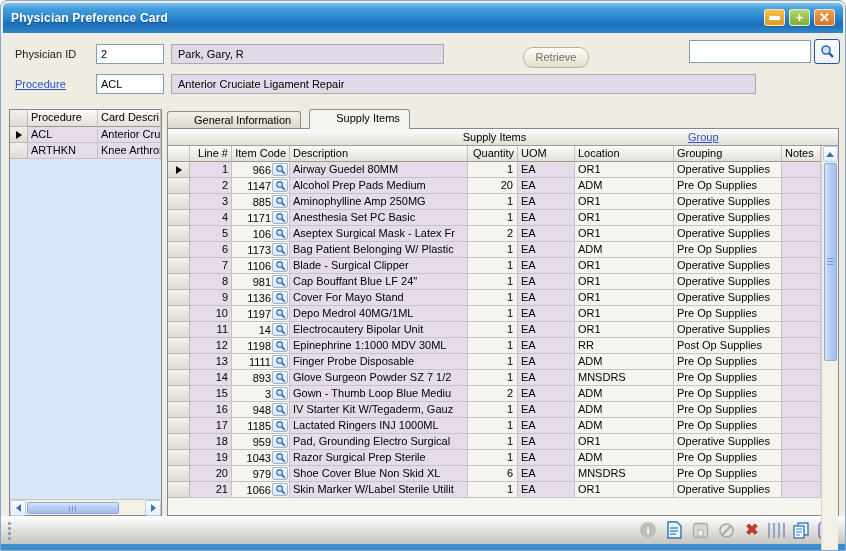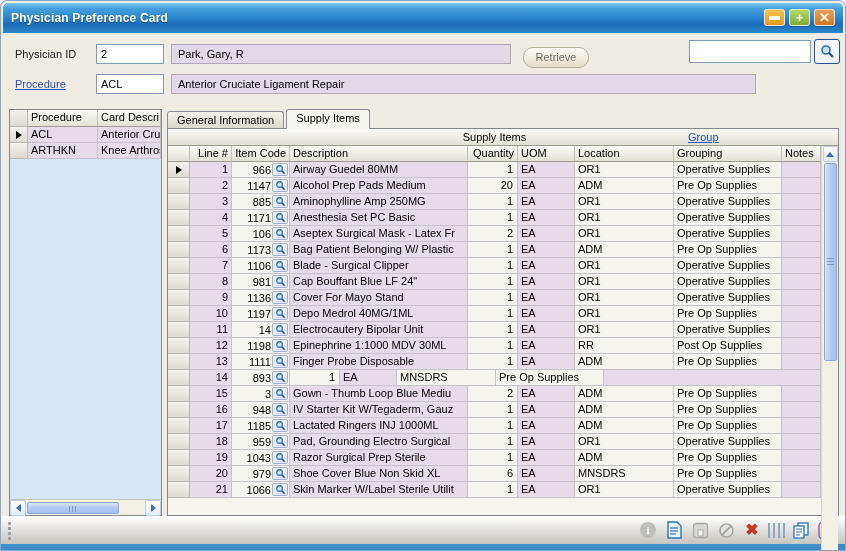--- a/index.html
+++ b/index.html
@@ -70,23 +70,23 @@
   .sb-thumb::after { content:""; position:absolute; left:50%; top:3px; width:8px; height:6px;
                      transform:translateX(-50%);
                      background:repeating-linear-gradient(90deg,#7E9CCF 0 1px,transparent 1px 3px); }
   .arr-l { width:0;height:0;border-top:4px solid transparent;border-bottom:4px solid transparent;border-right:5px solid #3F6FB5; }
   .arr-r { width:0;height:0;border-top:4px solid transparent;border-bottom:4px solid transparent;border-left:5px solid #3F6FB5; }
   .arr-u { width:0;height:0;border-left:4px solid transparent;border-right:4px solid transparent;border-bottom:5px solid #3F6FB5; }
   .arr-d { width:0;height:0;border-left:4px solid transparent;border-right:4px solid transparent;border-top:5px solid #3F6FB5; }
 
   
   .tabs { position:absolute; left:166px; top:108px; height:20px; display:flex; align-items:flex-end; }
-  .tab { height:18px; padding:2px 9px 0 9px; border:1px solid #8A8E96; border-bottom:none;
+  .tab { height:18px; padding:2px 9px 0 26px; border:1px solid #8A8E96; border-bottom:none;
          border-radius:3px 3px 0 0; background:linear-gradient(#F3F1EB,#DAD7CB);
-         margin-right:2px; cursor:pointer; white-space:nowrap; }
+         margin-right:8px; cursor:pointer; white-space:nowrap; }
   .tab.active { height:20px; background:#F6F4EF; position:relative; z-index:3; }
 
   
   .main-panel { position:absolute; left:166px; top:127px; width:672px; height:388px;
                 border:1px solid #828790; background:#F6F4EF; display:flex; flex-direction:column; z-index:2; }
   .group-row { height:17px; background:linear-gradient(#FBFBF9,#E2E0D7); border-bottom:1px solid #9D9A92;
                position:relative; flex:none; }
   .group-title { position:absolute; left:0; right:17px; text-align:center; top:2px; }
   .group-link { position:absolute; left:520px; top:2px; }
   .grid-zone { display:flex; flex:none; height:432px; }
@@ -140,21 +140,21 @@
           <span class="glyph-w">+</span>
         </div>
       <div class="tb-btn tb-close">
           <span class="glyph-w">✕</span>
         </div>
     </div>
   </div>
 
   <span class="lbl" style="left:14px; top:47px;">Physician ID</span>
   <input class="tbox" style="left: 95px; top: 43px; width: 68px;" value="2">
-  <div class="rofield" style="left:170px; top:43px; width:340px;">Park, Gary, R</div>
+  <div class="rofield" style="left:170px; top:43px; width:273px;">Park, Gary, R</div>
   <div class="btn-retrieve">Retrieve</div>
   <input class="tbox search-input" value="" style="">
   <div class="btn-search">
     <svg width="15" height="15" viewBox="0 0 15 15">
       <circle cx="6" cy="6" r="4" fill="#CFE4F7" stroke="#2D6DB5" stroke-width="1.6"></circle>
       <line x1="9" y1="9" x2="13" y2="13" stroke="#1F4E8C" stroke-width="2.2"></line>
     </svg>
   </div>
 
   <span class="lbl link" style="left:14px; top:77px;">Procedure</span>
@@ -504,20 +504,21 @@
             <div class="dcell lav c-line num">14</div>
             <div class="dcell c-code codecell">
               <span>893</span>
               <span class="lookup">
                 <svg width="11" height="11" viewBox="0 0 12 12">
                   <circle cx="5" cy="5" r="3.1" fill="#CFE4F7" stroke="#3A7ABF" stroke-width="1.4"></circle>
                   <line x1="7.4" y1="7.4" x2="10.6" y2="10.6" stroke="#2A5A9F" stroke-width="1.8"></line>
                 </svg>
               </span>
             </div>
+            <div class="dcell lav c-desc">Glove Surgeon Powder SZ 7 1/2</div>
             <div class="dcell c-qty num" style="padding-right:4px;">1</div>
             <div class="dcell lav c-uom">EA</div>
             <div class="dcell c-loc">MNSDRS</div>
             <div class="dcell c-grp">Pre Op Supplies</div>
             <div class="dcell lav c-notes"></div>
           </div>
             <div class="g-row">
             <div class="selcell c-sel">
                 <span class="tri" style="visibility: hidden;"></span>
               </div>

